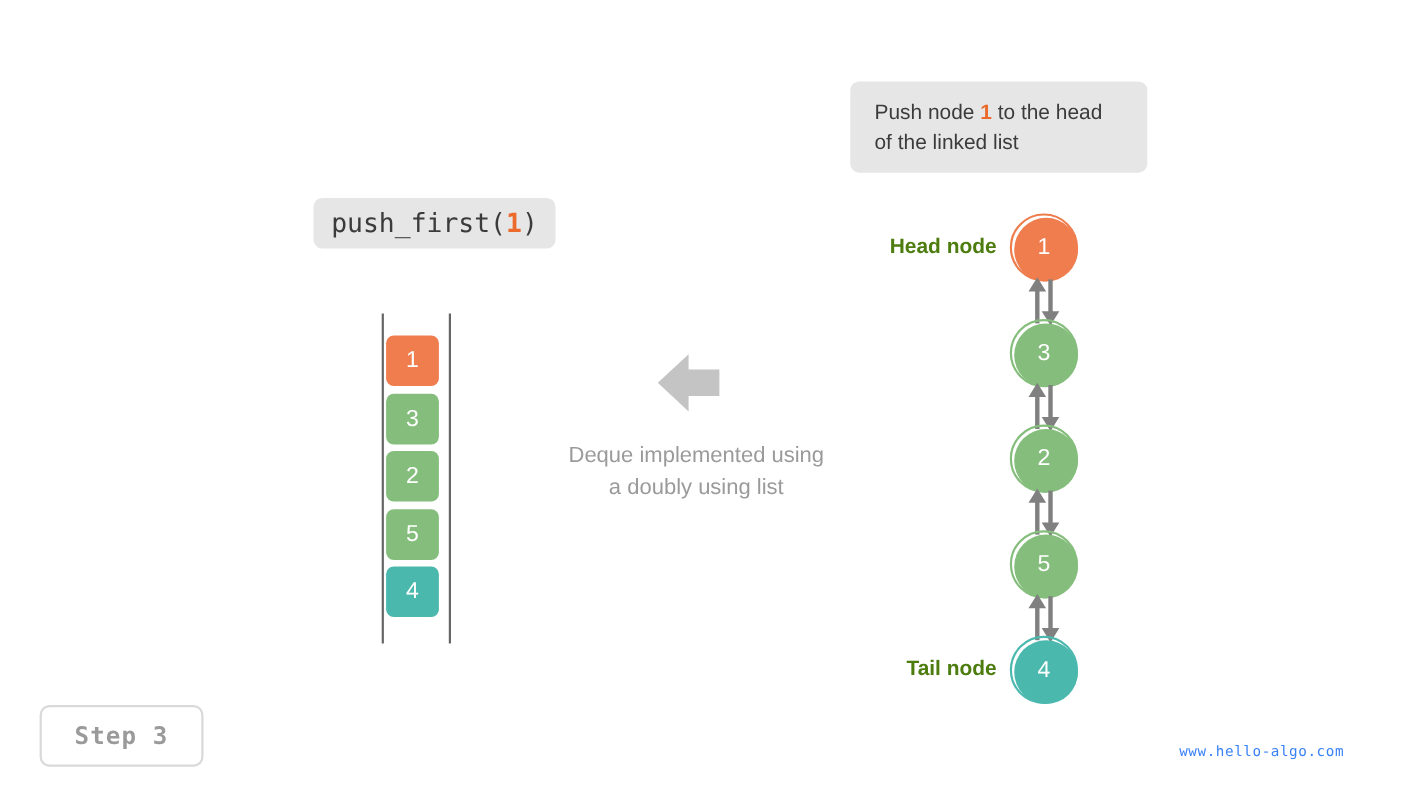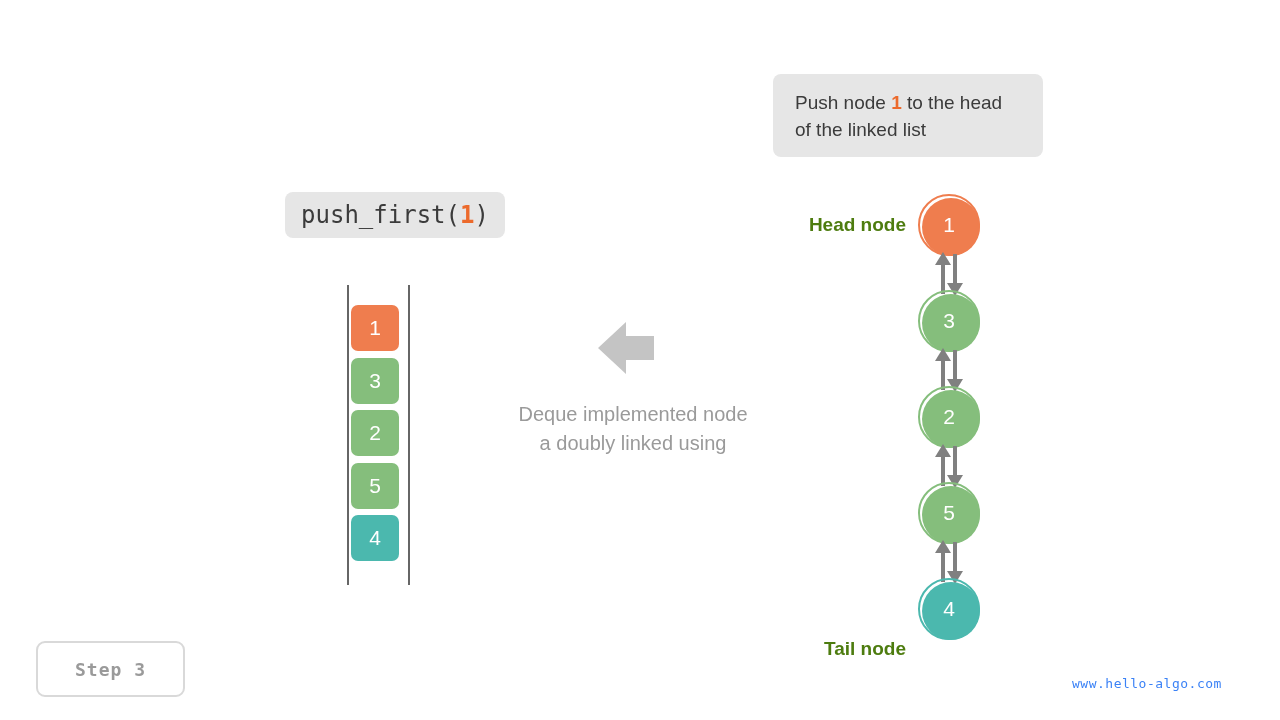--- a/index.html
+++ b/index.html
@@ -41,21 +41,21 @@
     font-family: "Liberation Sans", sans-serif;
   }
   #callout .hl {
     color: #ec6a2c;
     font-weight: bold;
   }
 
   
   #op-label {
     left: 285px;
-    top: 192px;
+    top: 180px;
     width: 220px;
     height: 46px;
     background: #e6e6e6;
     border-radius: 8px;
     display: flex;
     align-items: center;
     justify-content: center;
     font-family: "DejaVu Sans Mono", "Liberation Mono", monospace;
     font-size: 24px;
     color: #3b3b3b;
@@ -168,21 +168,21 @@
     top: 641px;
     width: 145px;
     height: 52px;
     border: 2px solid #d9d9d9;
     border-radius: 9px;
     background: #ffffff;
     display: flex;
     align-items: center;
     justify-content: center;
     font-family: "DejaVu Sans Mono", "Liberation Mono", monospace;
-    font-size: 18px;
+    font-size: 22px;
     font-weight: bold;
     color: #9a9a9a;
     letter-spacing: 1px;
   }
 
   
   #watermark {
     left: 1072px;
     top: 676px;
     font-family: "DejaVu Sans Mono", "Liberation Mono", monospace;
@@ -228,22 +228,22 @@
       </div>
   </div>
 
   <div class="abs" id="big-arrow">
     <svg width="60" height="56" viewBox="0 0 60 56">
       <polygon points="2,28 30,2 30,16 58,16 58,40 30,40 30,54" fill="#c4c4c4"></polygon>
     </svg>
   </div>
 
   <div class="abs" id="caption">
-    <div>Deque implemented node</div>
-    <div>a doubly linked using</div>
+    <div>Deque implemented using</div>
+    <div>a doubly using list</div>
   </div>
 
   <div class="abs" id="list">
       <div class="node" style="left: 180px; top: 11px; color: rgb(239, 125, 78);">
         <span class="ring"></span>
         <span class="fill"></span>
         <span class="num">1</span>
       </div>
       <div class="link-arrows" style="left: 189px; top: 67px;"><svg width="40" height="44" viewBox="0 0 40 44">
           <g fill="#808080">
@@ -291,20 +291,20 @@
             <rect x="24" y="2" width="4" height="34"></rect>
             <polygon points="26,44 34,31 18,31"></polygon>
           </g>
         </svg></div>
       <div class="node" style="left: 180px; top: 395px; color: rgb(75, 184, 174);">
         <span class="ring"></span>
         <span class="fill"></span>
         <span class="num">4</span>
       </div>
       <div class="side-label" style="left: -14px; top: 29px;">Head node</div>
-      <div class="side-label" style="left: -14px; top: 413px; margin-top: 40px;">Tail node</div>
+      <div class="side-label" style="left: -14px; top: 413px;">Tail node</div>
     </div>
 
   <div class="abs" id="step-badge">Step 3</div>
 
   <div class="abs" id="watermark">www.hello-algo.com</div>
 
 </div>
 
 </body></html>

